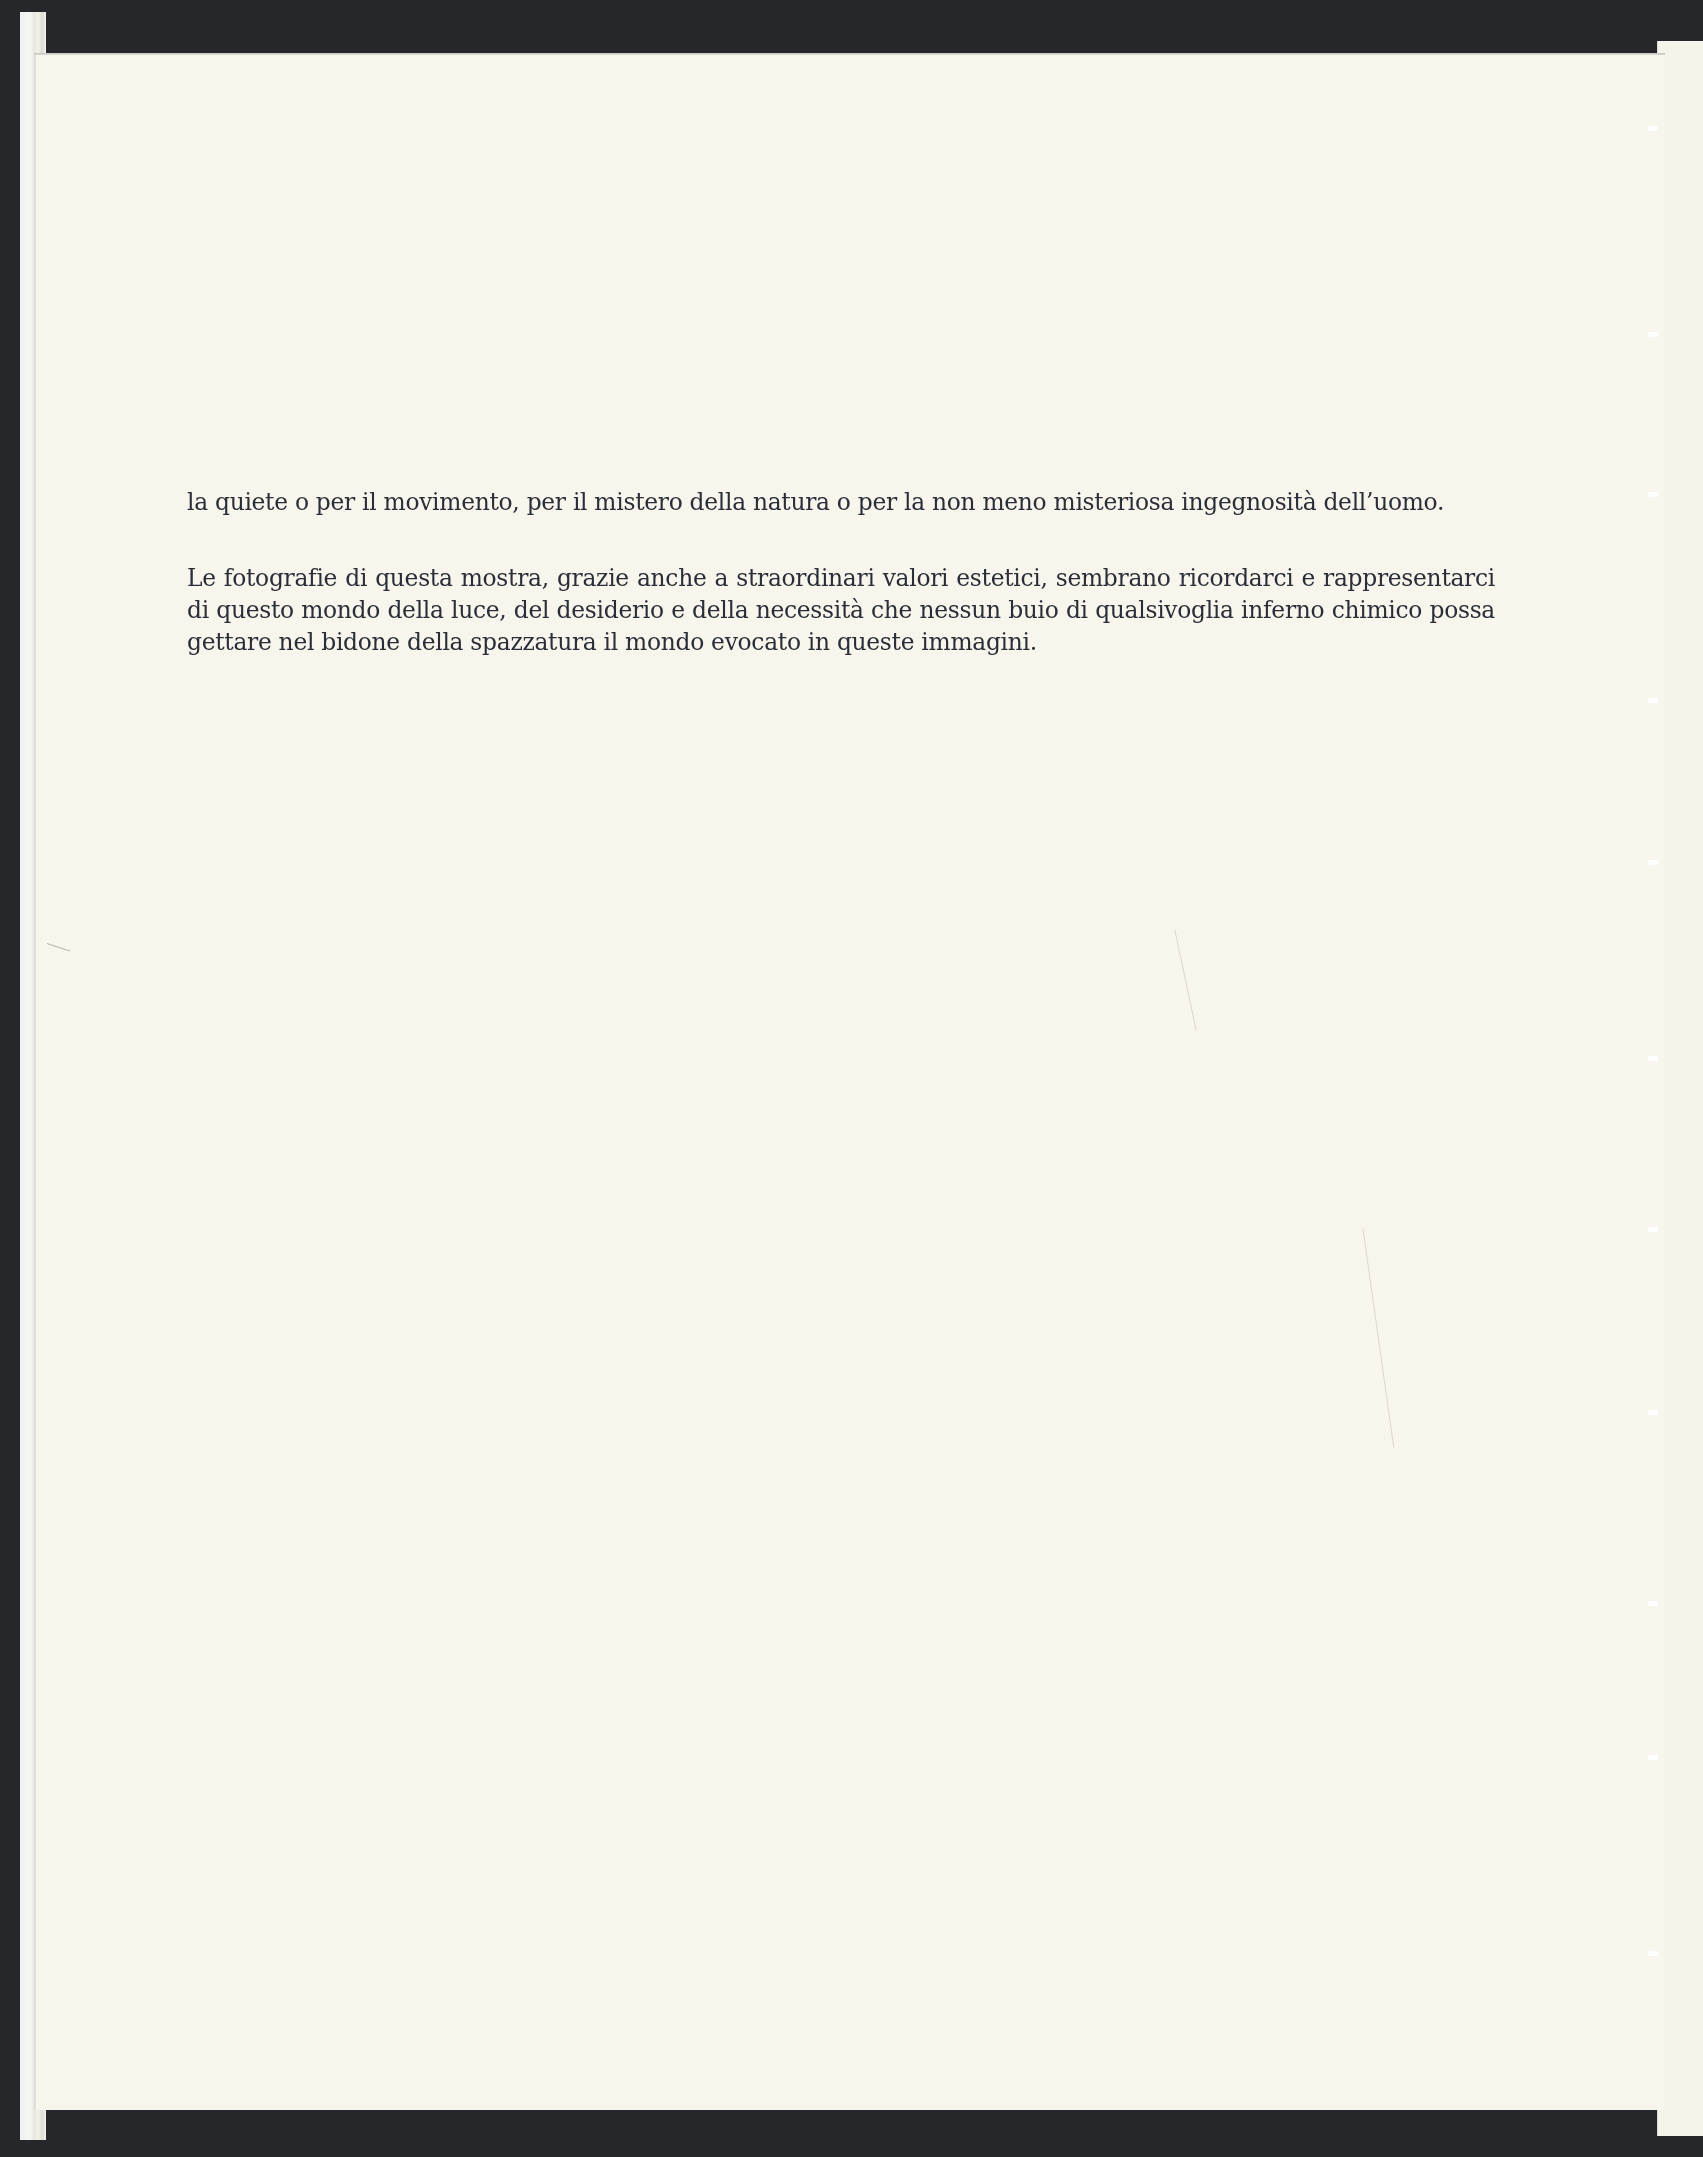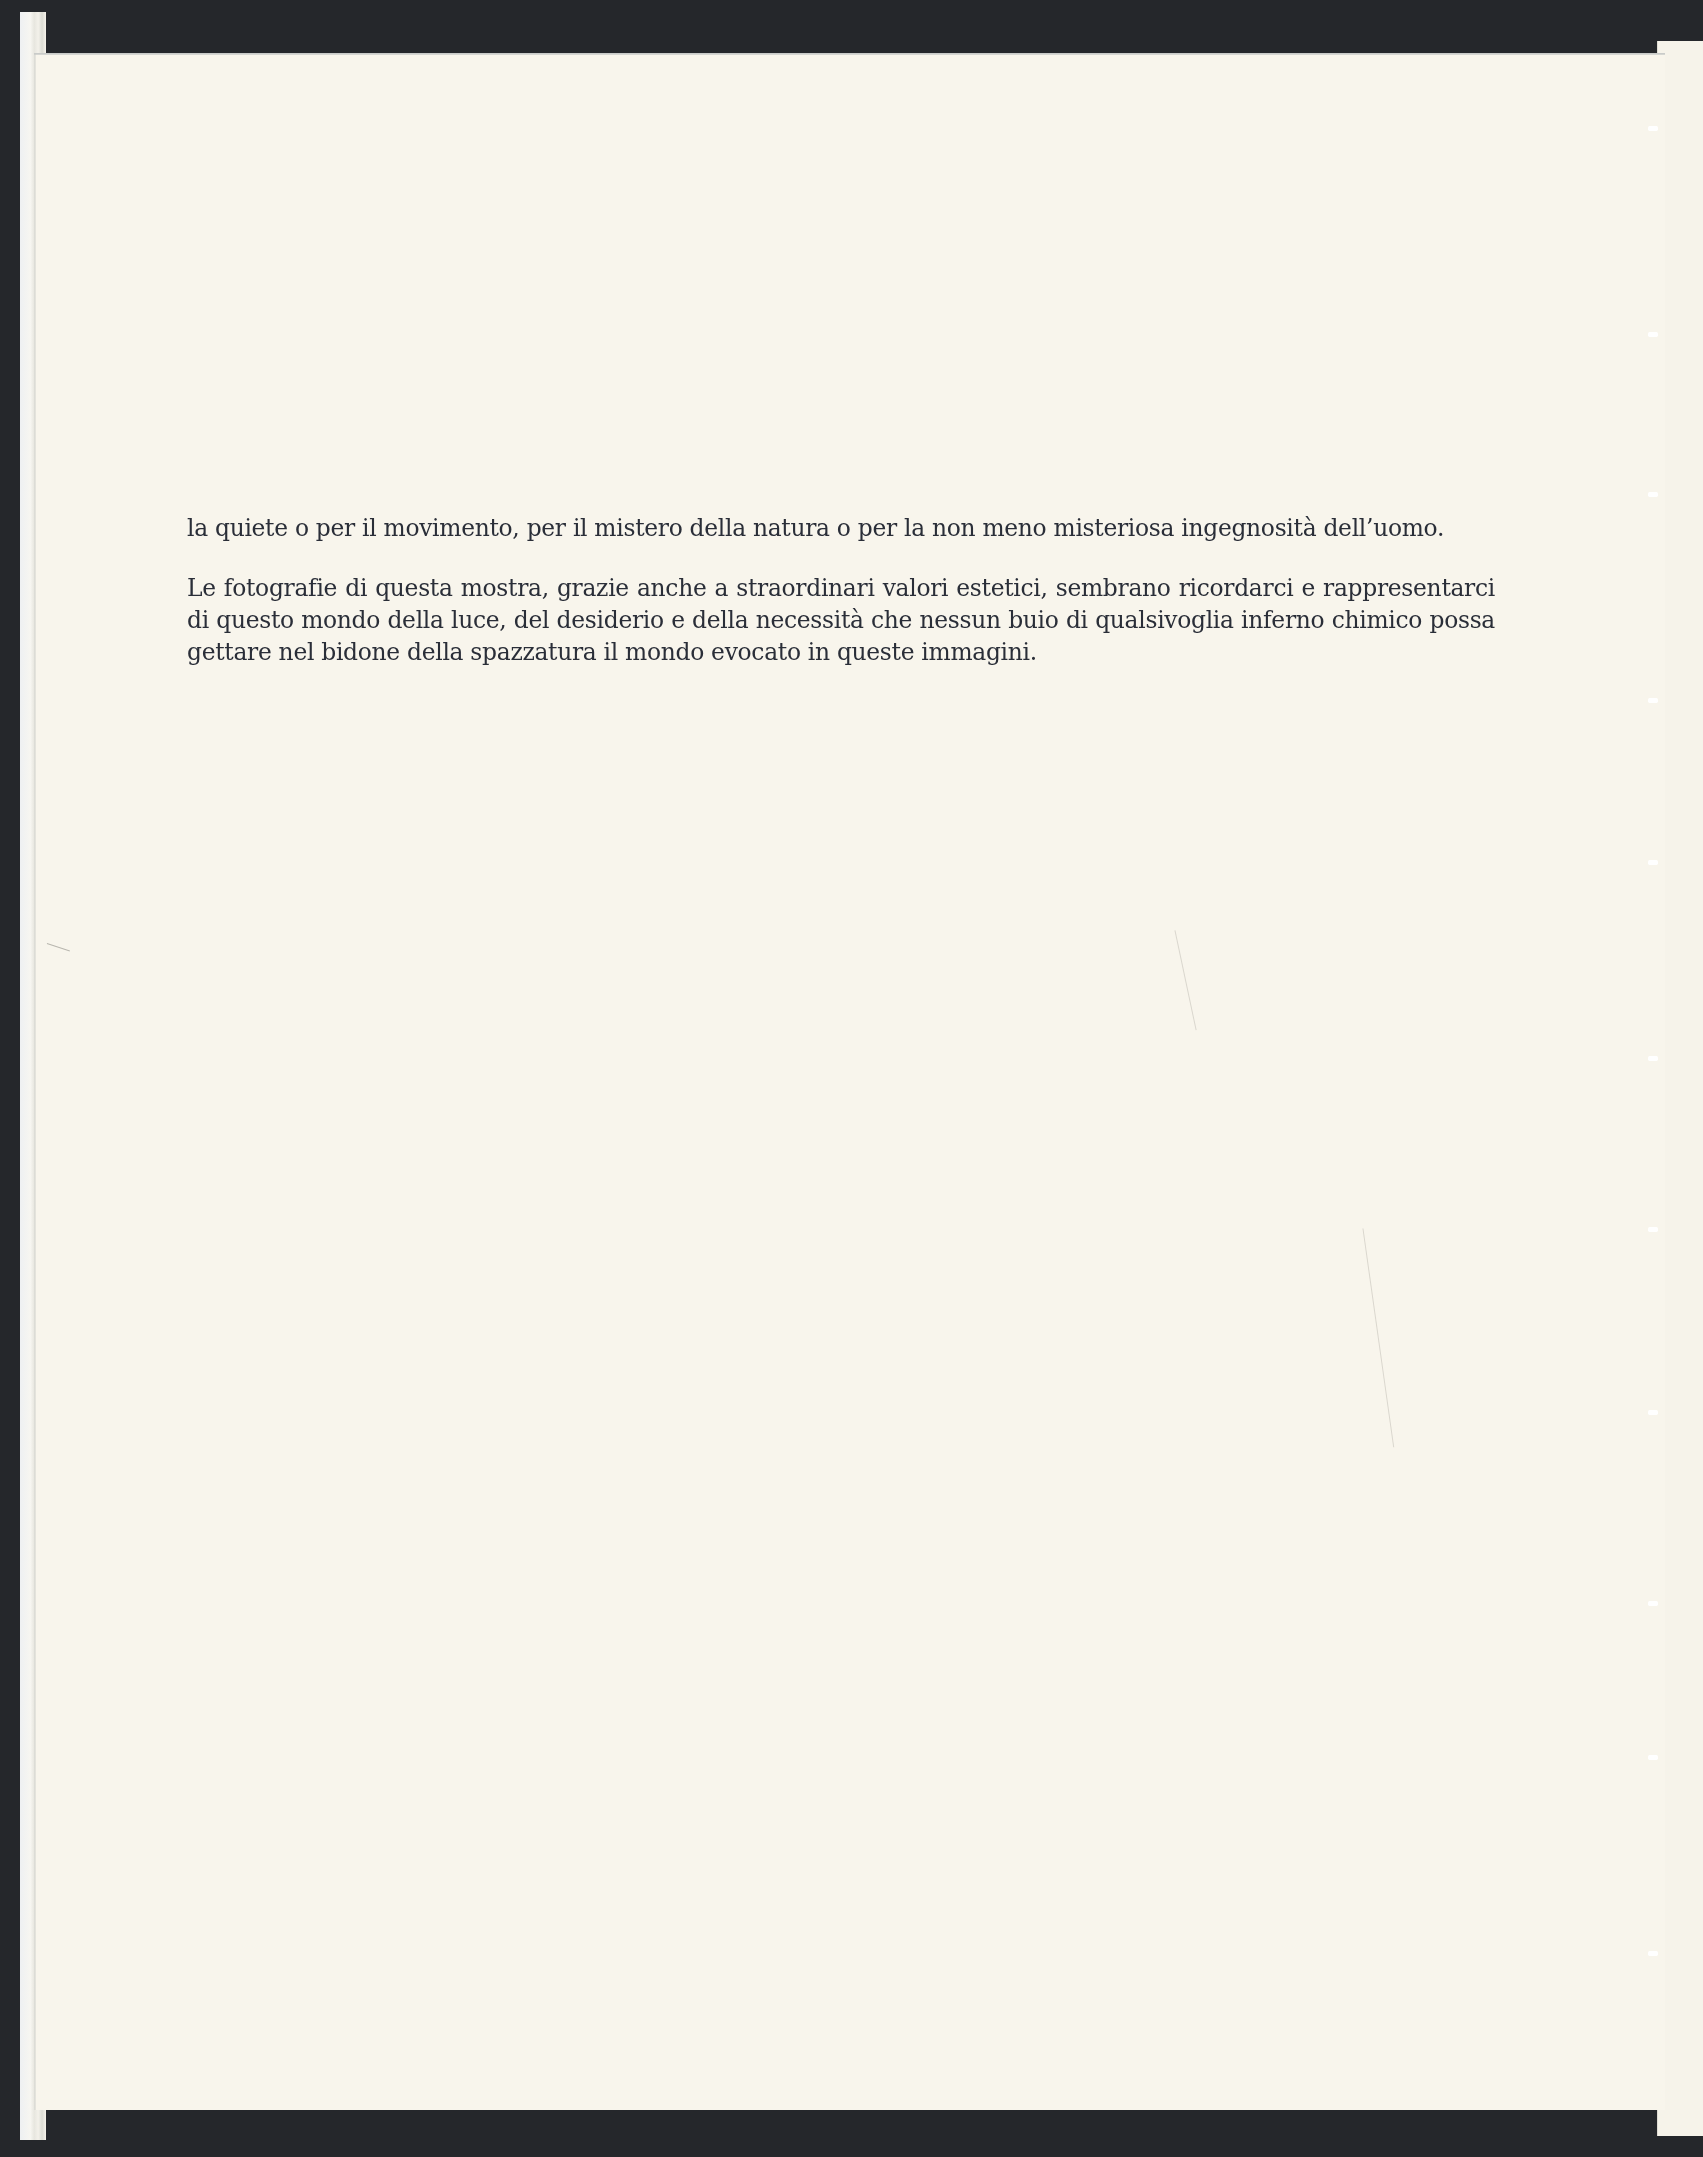--- a/index.html
+++ b/index.html
@@ -52,35 +52,35 @@
       left: 1648px;
       width: 10.2px;
       height: 5.1px;
       background: #ffffff;
       border-radius: 1.7px;
     }
     
     .text-block {
       position: absolute;
       left: 187px;
-      top: 512px;
+      top: 486px;
       width: 1308px;
       font-family: "DejaVu Serif", "Liberation Serif", serif;
       font-size: 23.4px;
       line-height: 32px;
       color: #2a2e38;
       letter-spacing: -0.3px;
       text-align: justify;
       text-align-last: left;
     }
     .text-block p {
       margin: 0;
     }
     .text-block p + p {
-      margin-top: 28px;
+      margin-top: 44px;
     }
     .faint-mark {
       position: absolute;
       background: #b8b6ae;
       height: 0.9px;
       transform-origin: left center;
     }
   </style>
 </head>
 <body>

